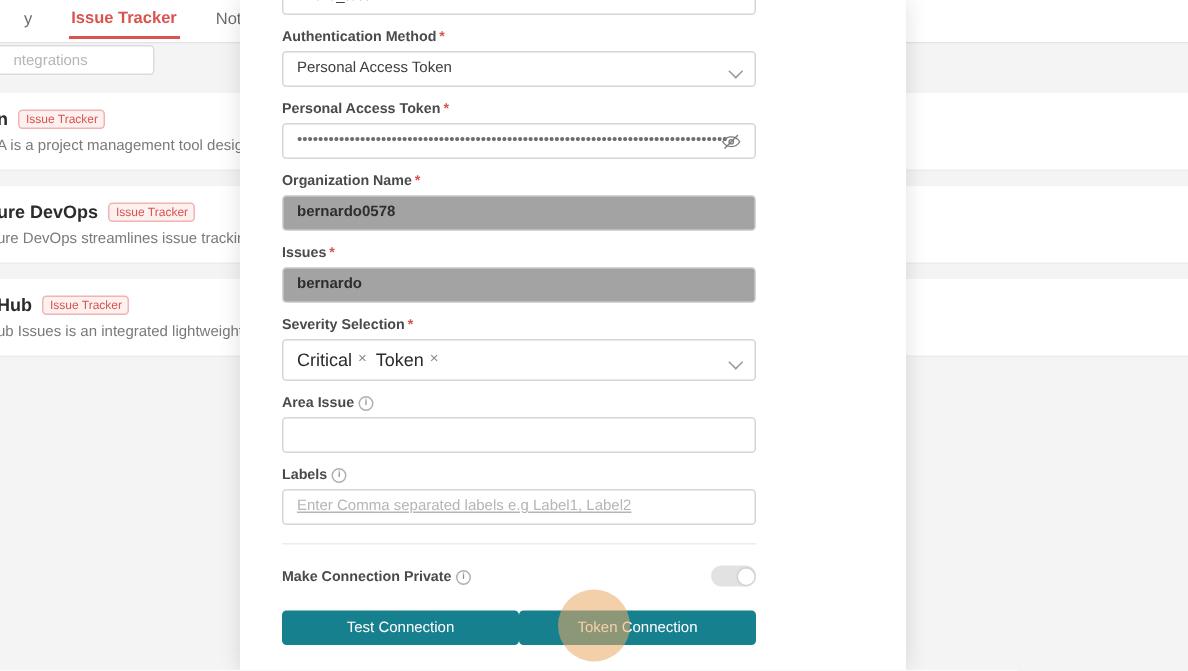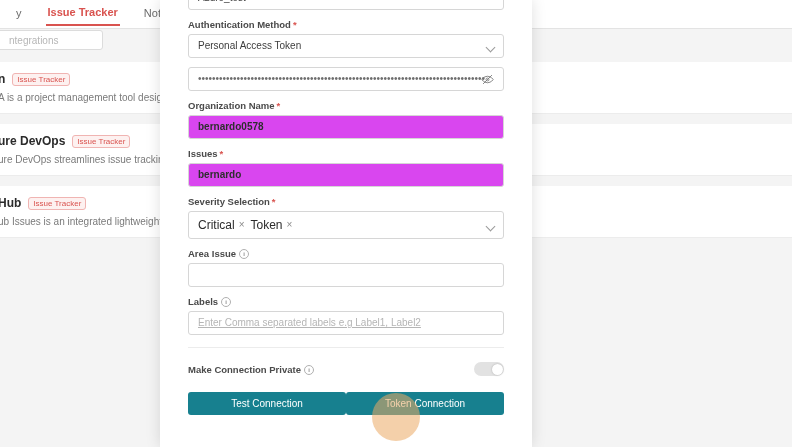--- a/index.html
+++ b/index.html
@@ -105,21 +105,21 @@
     color: #7a7a7a;
     white-space: nowrap;
     overflow: hidden;
   }
 
   
   #modal {
     position: absolute;
     left: 160px;
     top: 0;
-    width: 372px;
+    width: 444px;
     height: 447px;
     background: #ffffff;
     box-shadow: 0 0 14px rgba(0,0,0,0.13);
     overflow: hidden;
   }
   .modal-inner {
     position: absolute;
     left: 0;
     top: -14px;
     width: 372px;
@@ -161,21 +161,21 @@
     font-size: 10px;
     color: #3d3d3d;
     line-height: 22px;
     padding: 0 9px;
     box-sizing: border-box;
     position: relative;
     white-space: nowrap;
     overflow: hidden;
   }
   .ctrl.filled-blue {
-    background: #d946ef;
+    background: #a3a3a3;
     font-weight: bold;
     color: #2e2e2e;
   }
   .ctrl.placeholder {
     color: #b5b5b5;
     text-decoration: underline;
   }
   .ctrl .caret {
     position: absolute;
     right: 9px;
@@ -327,20 +327,21 @@
 
     <div class="field">
       <label class="flabel"><span>Authentication Method</span><span class="req">*</span></label>
       <div class="ctrl">
         <span>Personal Access Token</span>
         <span class="caret"></span>
       </div>
     </div>
 
     <div class="field">
+      <label class="flabel"><span>Personal Access Token</span><span class="req">*</span></label>
       <div class="ctrl">
         <span class="token-dots">••••••••••••••••••••••••••••••••••••••••••••••••••••••••••••••••••••••••••••••••••</span>
         <svg class="eye" viewBox="0 0 16 16">
           <path d="M1 8s2.5-4 7-4 7 4 7 4-2.5 4-7 4-7-4-7-4z" fill="none" stroke="#7a7a7a" stroke-width="1.1"></path>
           <circle cx="8" cy="8" r="1.8" fill="none" stroke="#7a7a7a" stroke-width="1.1"></circle>
           <line x1="2.5" y1="13.5" x2="13.5" y2="2.5" stroke="#7a7a7a" stroke-width="1.1"></line>
         </svg>
       </div>
     </div>
 

